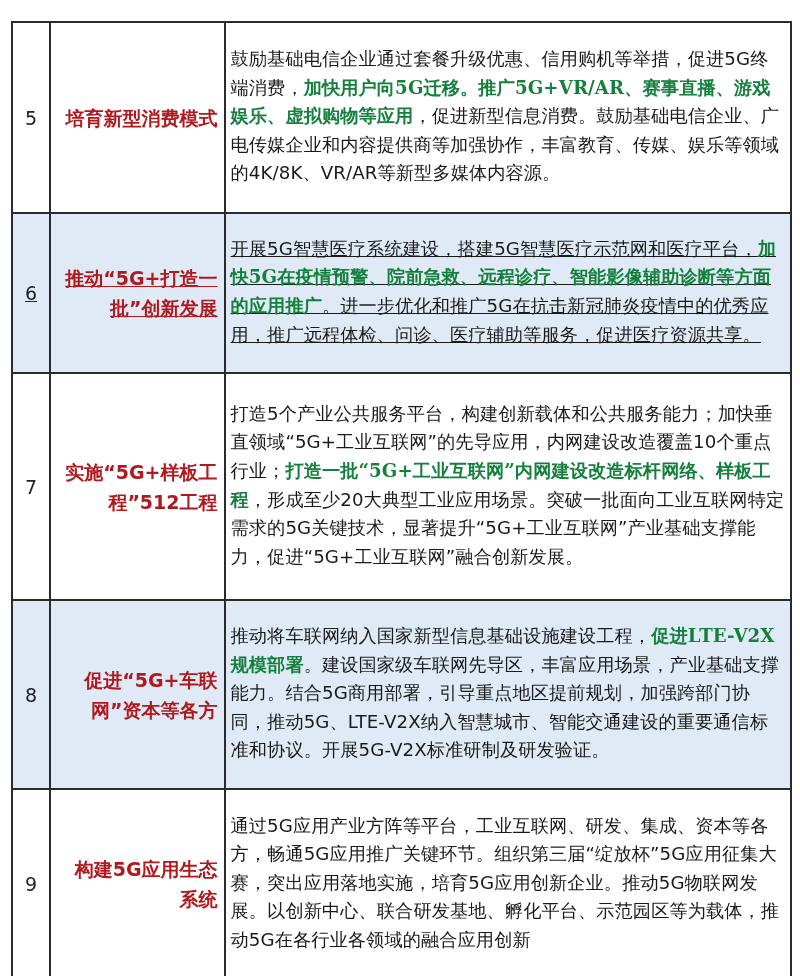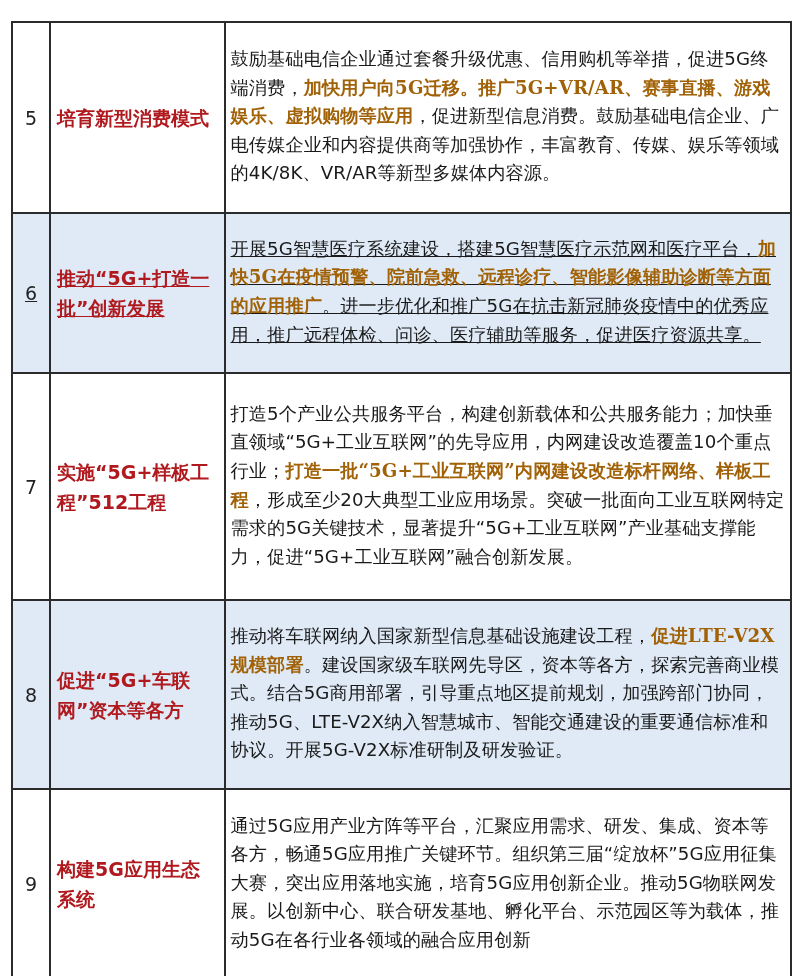--- a/index.html
+++ b/index.html
@@ -5,25 +5,25 @@
   html, body { margin: 0; padding: 0; background: #ffffff; }
   body { width: 800px; height: 976px; position: relative; overflow: hidden;
          font-family: "DejaVu Sans", "Liberation Sans", sans-serif; color: #1a1a1a; }
   .table { position: absolute; left: 11px; top: 21px; width: 781px;
            border-collapse: collapse; table-layout: fixed; }
   .table td { border: 2px solid #2b2b2b; vertical-align: middle; padding: 0; }
   .col-num { width: 38px; }
   .col-title { width: 174px; }
   .col-desc { width: 565px; }
   .num { text-align: center; font-size: 19px; color: #222; }
-  .title { text-align: left; color: #b0191e; font-weight: bold; font-size: 19px;
+  .title { text-align: right; color: #b0191e; font-weight: bold; font-size: 19px;
            line-height: 30px; padding: 0 6px !important; }
   .desc { font-size: 18.2px; line-height: 28.6px; padding: 2px 4px 4px 5px !important;
           text-align: left; letter-spacing: 0.1px; }
-  .hl { color: #a16207; font-weight: bold; font-family: "DejaVu Serif", "Liberation Serif", serif; }
+  .hl { color: #15803d; font-weight: bold; font-family: "DejaVu Serif", "Liberation Serif", serif; }
   tr.alt td { background: #dfeaf6; }
   tr.r5 td { height: 183px; }
   tr.r6 td { height: 152px; text-decoration: underline; }
   tr.r7 td { height: 219px; }
   tr.r8 td { height: 181px; }
   tr.r9 td { height: 182px; }
 </style>
 </head>
 <body>
 
@@ -45,21 +45,21 @@
       <td class="desc"><span>开展5G智慧医疗系统建设，搭建5G智慧医疗示范网和医疗平台，</span><span class="hl">加快5G在疫情预警、院前急救、远程诊疗、智能影像辅助诊断等方面的应用推广</span><span>。进一步优化和推广5G在抗击新冠肺炎疫情中的优秀应用，推广远程体检、问诊、医疗辅助等服务，促进医疗资源共享。</span></td>
     </tr>
     <tr class="r7">
       <td class="num">7</td>
       <td class="title">实施“5G+样板工程”512工程</td>
       <td class="desc"><span>打造5个产业公共服务平台，构建创新载体和公共服务能力；加快垂直领域“5G+工业互联网”的先导应用，内网建设改造覆盖10个重点行业；</span><span class="hl">打造一批“5G+工业互联网”内网建设改造标杆网络、样板工程</span><span>，形成至少20大典型工业应用场景。突破一批面向工业互联网特定需求的5G关键技术，显著提升“5G+工业互联网”产业基础支撑能力，促进“5G+工业互联网”融合创新发展。</span></td>
     </tr>
     <tr class="r8 alt">
       <td class="num">8</td>
       <td class="title">促进“5G+车联网”资本等各方</td>
-      <td class="desc"><span>推动将车联网纳入国家新型信息基础设施建设工程，</span><span class="hl">促进LTE-V2X规模部署</span><span>。建设国家级车联网先导区，资本等各方，探索完善商业模式。结合5G商用部署，引导重点地区提前规划，加强跨部门协同，推动5G、LTE-V2X纳入智慧城市、智能交通建设的重要通信标准和协议。开展5G-V2X标准研制及研发验证。</span></td>
+      <td class="desc"><span>推动将车联网纳入国家新型信息基础设施建设工程，</span><span class="hl">促进LTE-V2X规模部署</span><span>。建设国家级车联网先导区，丰富应用场景，产业基础支撑能力。结合5G商用部署，引导重点地区提前规划，加强跨部门协同，推动5G、LTE-V2X纳入智慧城市、智能交通建设的重要通信标准和协议。开展5G-V2X标准研制及研发验证。</span></td>
     </tr>
     <tr class="r9">
       <td class="num">9</td>
       <td class="title">构建5G应用生态系统</td>
-      <td class="desc"><span>通过5G应用产业方阵等平台，汇聚应用需求、研发、集成、资本等各方，畅通5G应用推广关键环节。组织第三届“绽放杯”5G应用征集大赛，突出应用落地实施，培育5G应用创新企业。推动5G物联网发展。以创新中心、联合研发基地、孵化平台、示范园区等为载体，推动5G在各行业各领域的融合应用创新</span></td>
+      <td class="desc"><span>通过5G应用产业方阵等平台，工业互联网、研发、集成、资本等各方，畅通5G应用推广关键环节。组织第三届“绽放杯”5G应用征集大赛，突出应用落地实施，培育5G应用创新企业。推动5G物联网发展。以创新中心、联合研发基地、孵化平台、示范园区等为载体，推动5G在各行业各领域的融合应用创新</span></td>
     </tr>
   </tbody>
 </table>
 
 </body></html>

